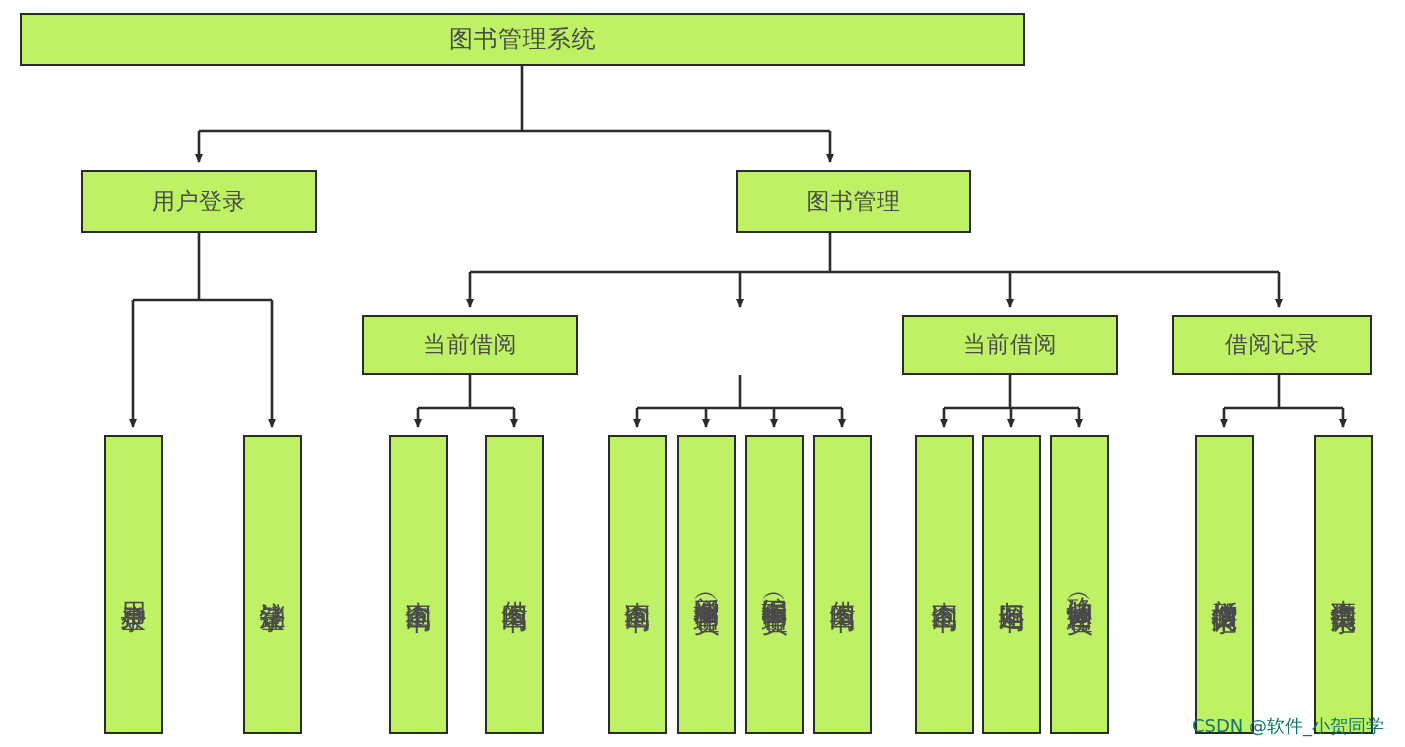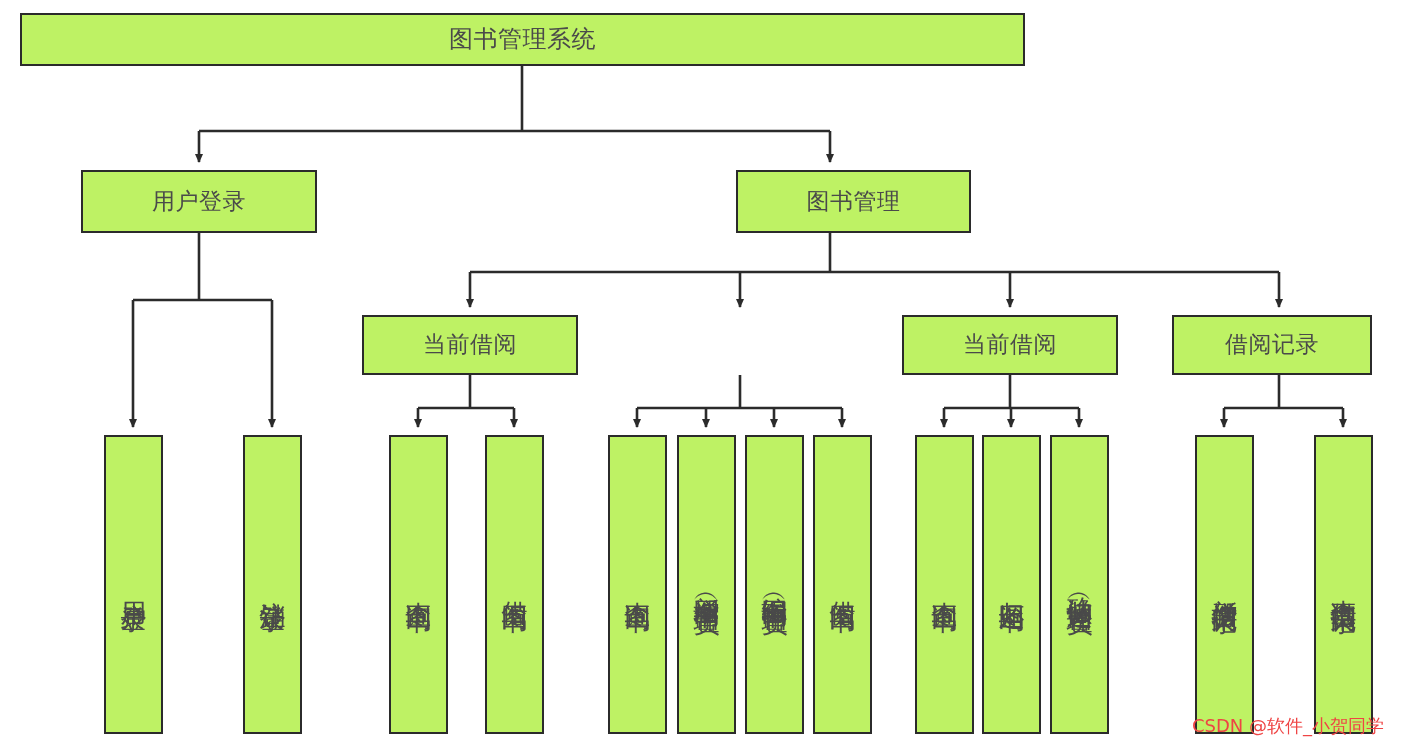--- a/index.html
+++ b/index.html
@@ -62,21 +62,21 @@
     line-height: 1.12;
     letter-spacing: 2px;
     max-height: 276px;
     text-align: center;
   }
   #watermark {
     position: absolute;
     left: 1192px;
     top: 714px;
     font-size: 18px;
-    color: #ef4444;
+    color: #0f766e;
     white-space: nowrap;
     z-index: 5;
     font-family: "DejaVu Sans", "Liberation Sans", sans-serif;
   }
 </style>
 </head>
 <body>
 
 <div id="canvas">
 

